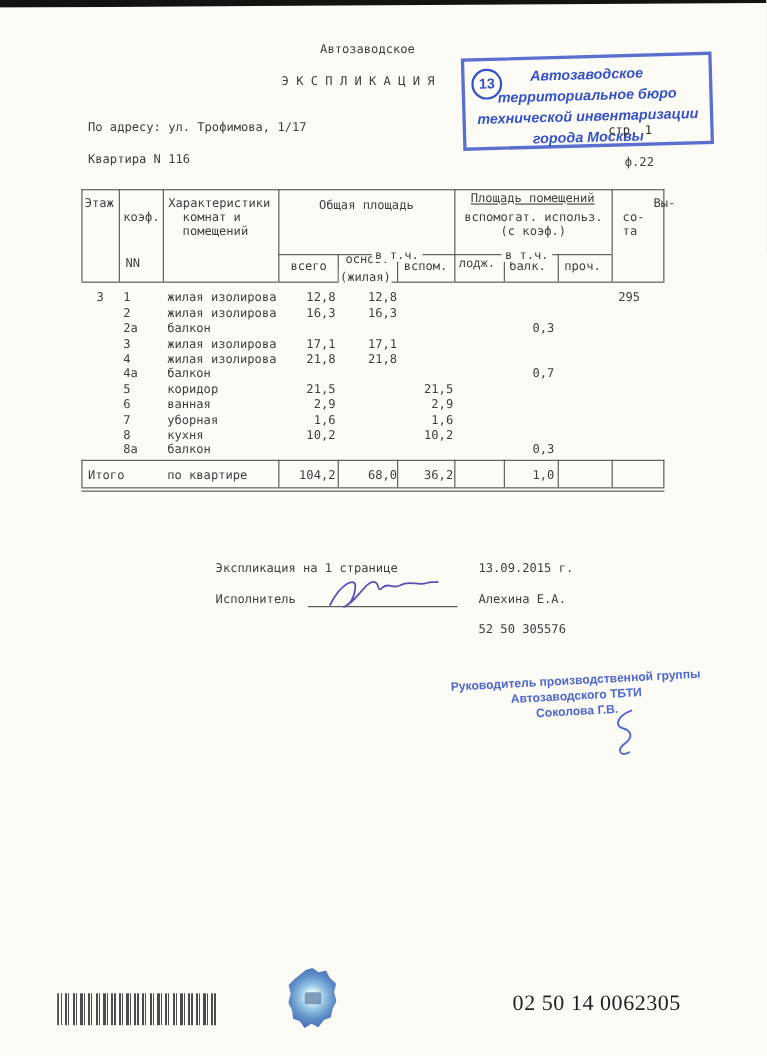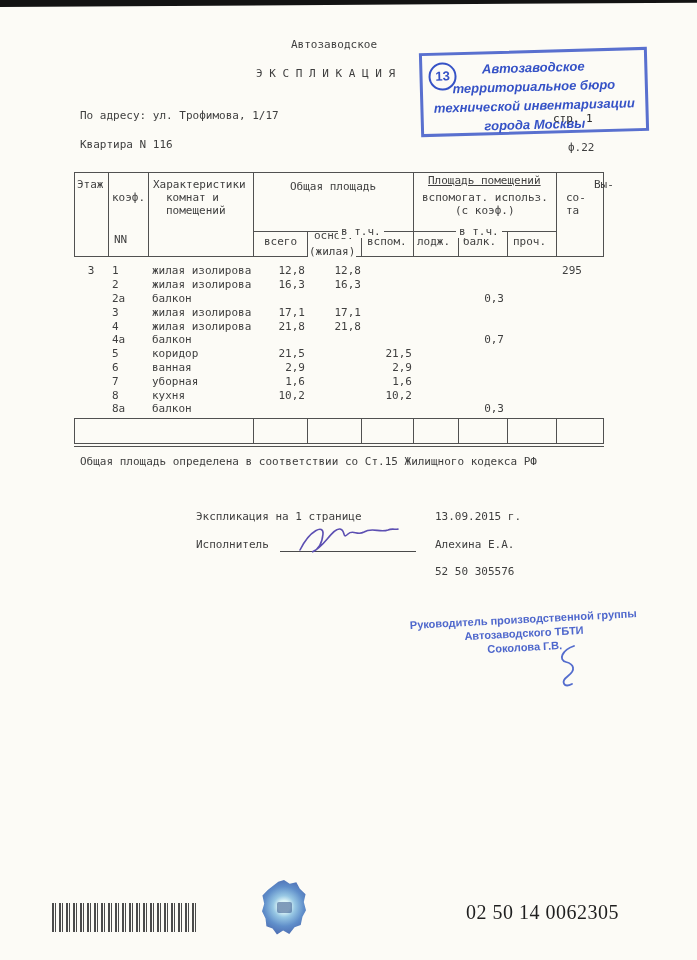--- a/index.html
+++ b/index.html
@@ -125,21 +125,21 @@
   <div class="abs z1" style="left:455px; top:204px;">(с коэф.)</div>
   <div class="abs z1" style="left:594px; top:178px;">Вы-</div>
   <div class="abs z1" style="left:566px; top:191px;">со-</div>
   <div class="abs z1" style="left:566px; top:204px;">та</div>
   <div class="vtch" style="left:338px;">в т.ч.</div>
   <div class="vtch" style="left:456px;">в т.ч.</div>
   <div class="abs z1" style="left:264px; top:235px;">всего</div>
   <div class="abs z1" style="left:314px; top:229px;">основ.</div>
   <div class="zhilaya">(жилая)</div>
   <div class="abs z1" style="left:367px; top:235px;">вспом.</div>
-  <div class="abs z1" style="left:417px; top:235px;">лодж.</div>
+  <div class="abs z1" style="left:417px; top:235px;font-family:Liberation Mono, monospace;">лодж.</div>
   <div class="abs z1" style="left:463px; top:235px;">балк.</div>
   <div class="abs z1" style="left:513px; top:235px;">проч.</div>
 
   <div class="trow" style="top:264px;">
     <span class="cell c-floor">3</span>
     <span class="cell c-room">1</span>
     <span class="cell c-name">жилая изолирова</span>
     <span class="cell c-total">12,8</span>
     <span class="cell c-main">12,8</span>
     <span class="cell c-height">295</span>
@@ -207,22 +207,29 @@
   <div class="hline" style="left:74px; top:446px; width:530px;"></div>
   <div class="vline" style="left:74px;  top:418px; height:25px;"></div>
   <div class="vline" style="left:253px; top:418px; height:25px;"></div>
   <div class="vline" style="left:307px; top:418px; height:25px;"></div>
   <div class="vline" style="left:361px; top:418px; height:25px;"></div>
   <div class="vline" style="left:413px; top:418px; height:25px;"></div>
   <div class="vline" style="left:458px; top:418px; height:25px;"></div>
   <div class="vline" style="left:507px; top:418px; height:25px;"></div>
   <div class="vline" style="left:556px; top:418px; height:25px;"></div>
   <div class="vline" style="left:603px; top:418px; height:25px;"></div>
-
-  <div class="abs z1" style="left:80px; top:455px;">Общая площадь определена в соответствии со Ст.15 Жилищного кодекса РФ</div>
+  <div class="trow" style="top:425px;">
+    <span class="cell" style="left:80px;">Итого</span>
+    <span class="cell c-name">по квартире</span>
+    <span class="cell c-total">104,2</span>
+    <span class="cell c-main">68,0</span>
+    <span class="cell c-aux">36,2</span>
+    <span class="cell c-balk">1,0</span>
+  </div>
+
 
   <div class="abs z1" style="left:196px; top:510px;">Экспликация на 1 странице</div>
   <div class="abs z1" style="left:435px; top:510px;">13.09.2015 г.</div>
   <div class="abs z1" style="left:196px; top:538px;">Исполнитель</div>
   <div class="sig-underline"></div>
   <svg class="sig" style="left:296px; top:522px;" width="104" height="34" viewBox="0 0 104 34">
     <path d="M4,28 C14,8 28,2 27,12 C26,22 22,28 16,30 C28,26 36,6 44,7 C50,8 46,18 52,12 C57,7 61,14 68,10 C76,5 84,11 92,8 C96,6 100,8 102,7" fill="none" stroke="#5c4fb2" stroke-width="1.6" stroke-linecap="round"></path>
   </svg>
   <div class="abs z1" style="left:435px; top:538px;">Алехина Е.А.</div>
   <div class="abs z1" style="left:435px; top:565px;">52 50 305576</div>

